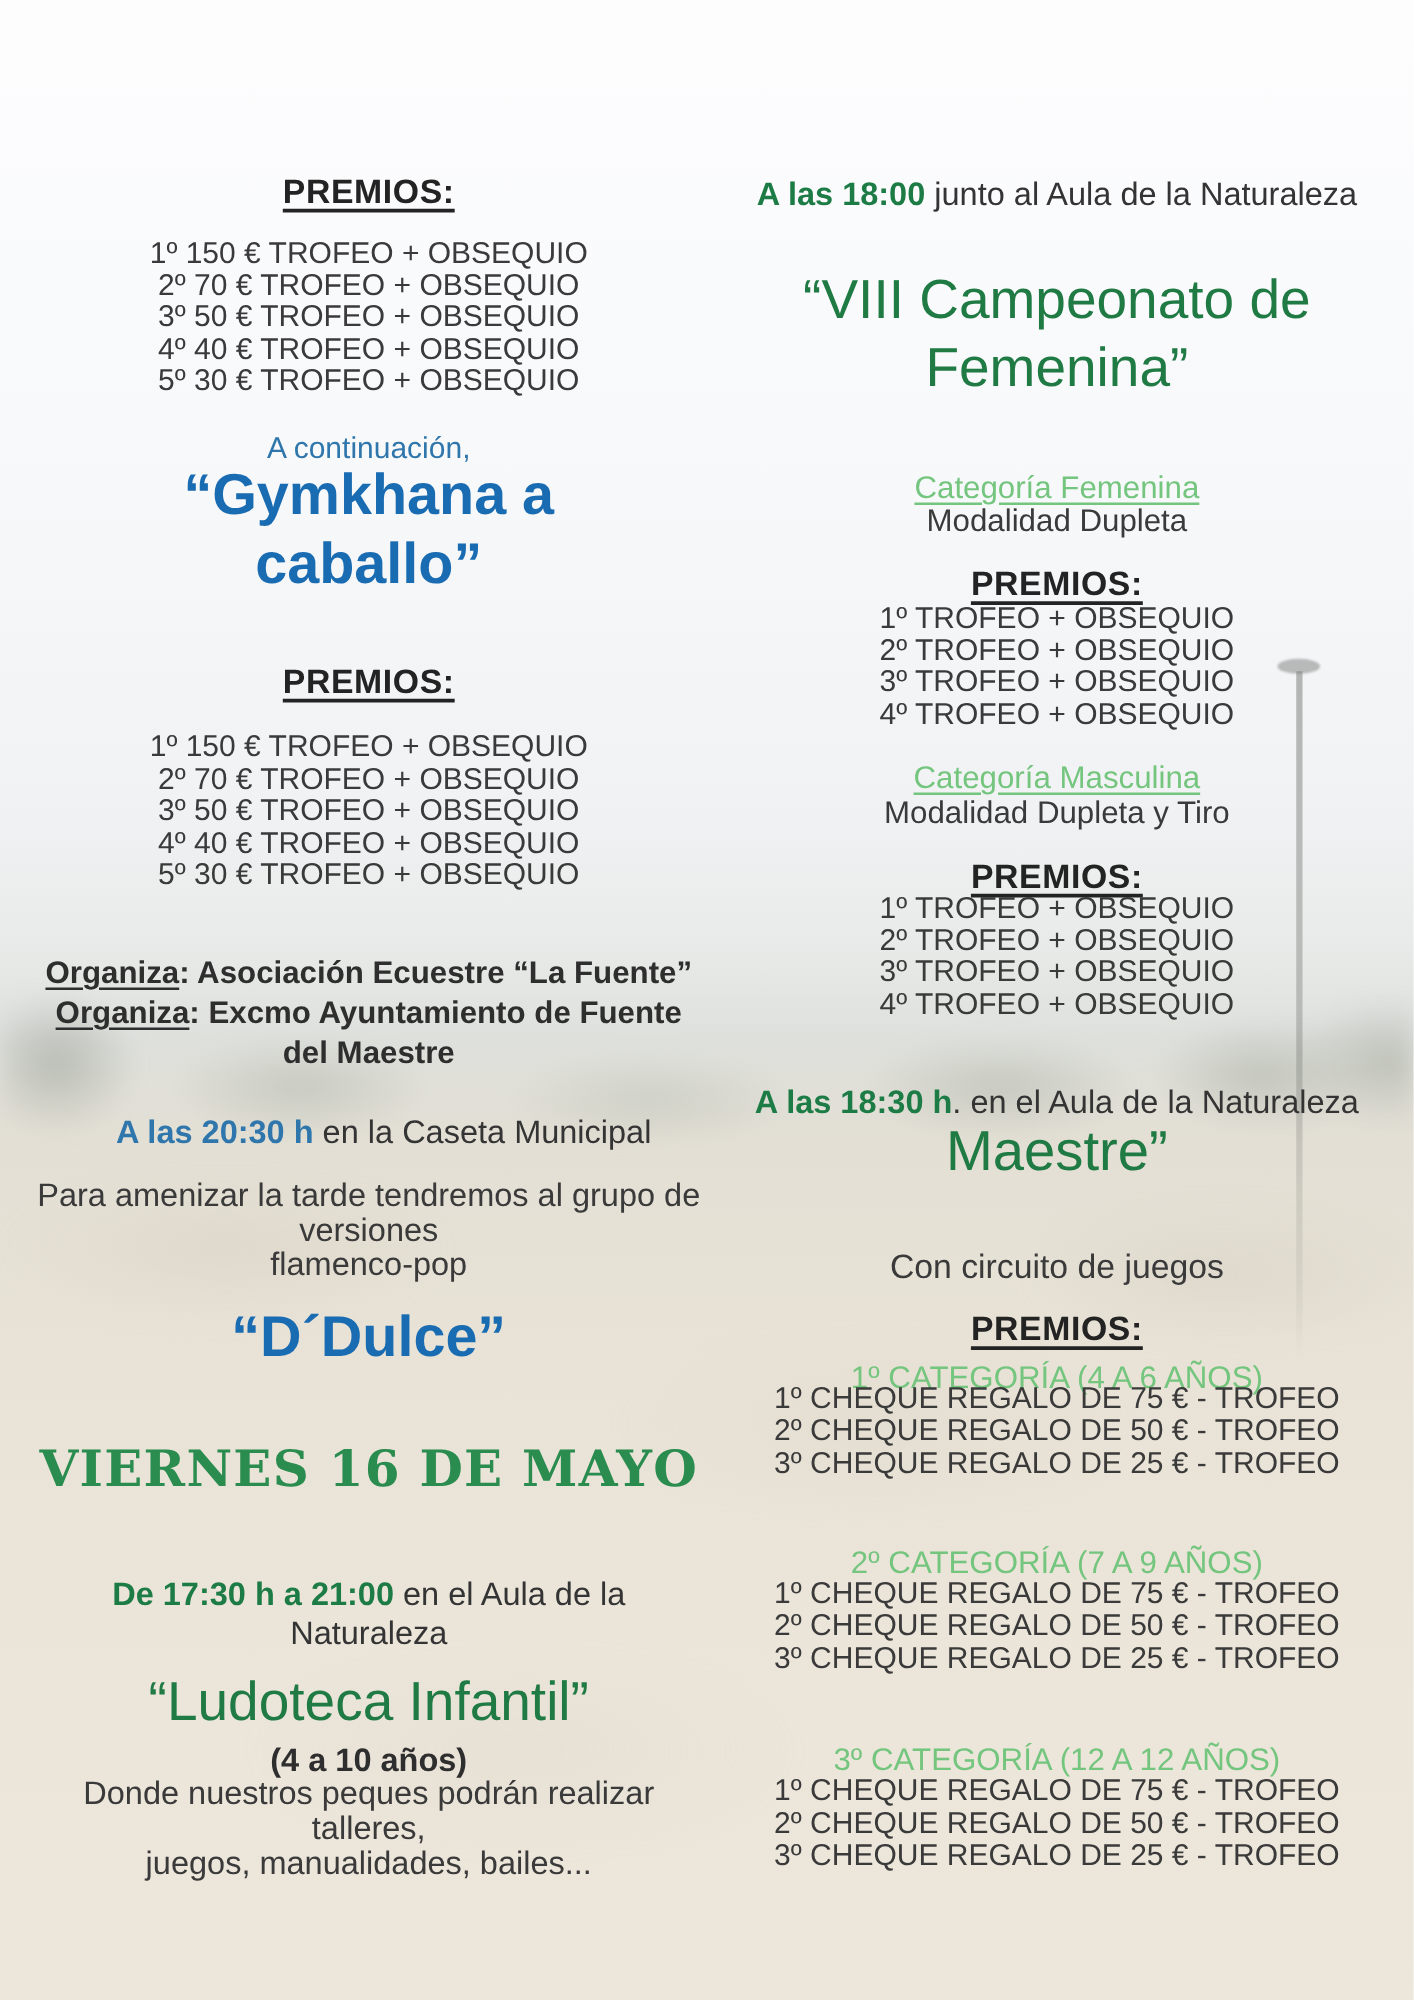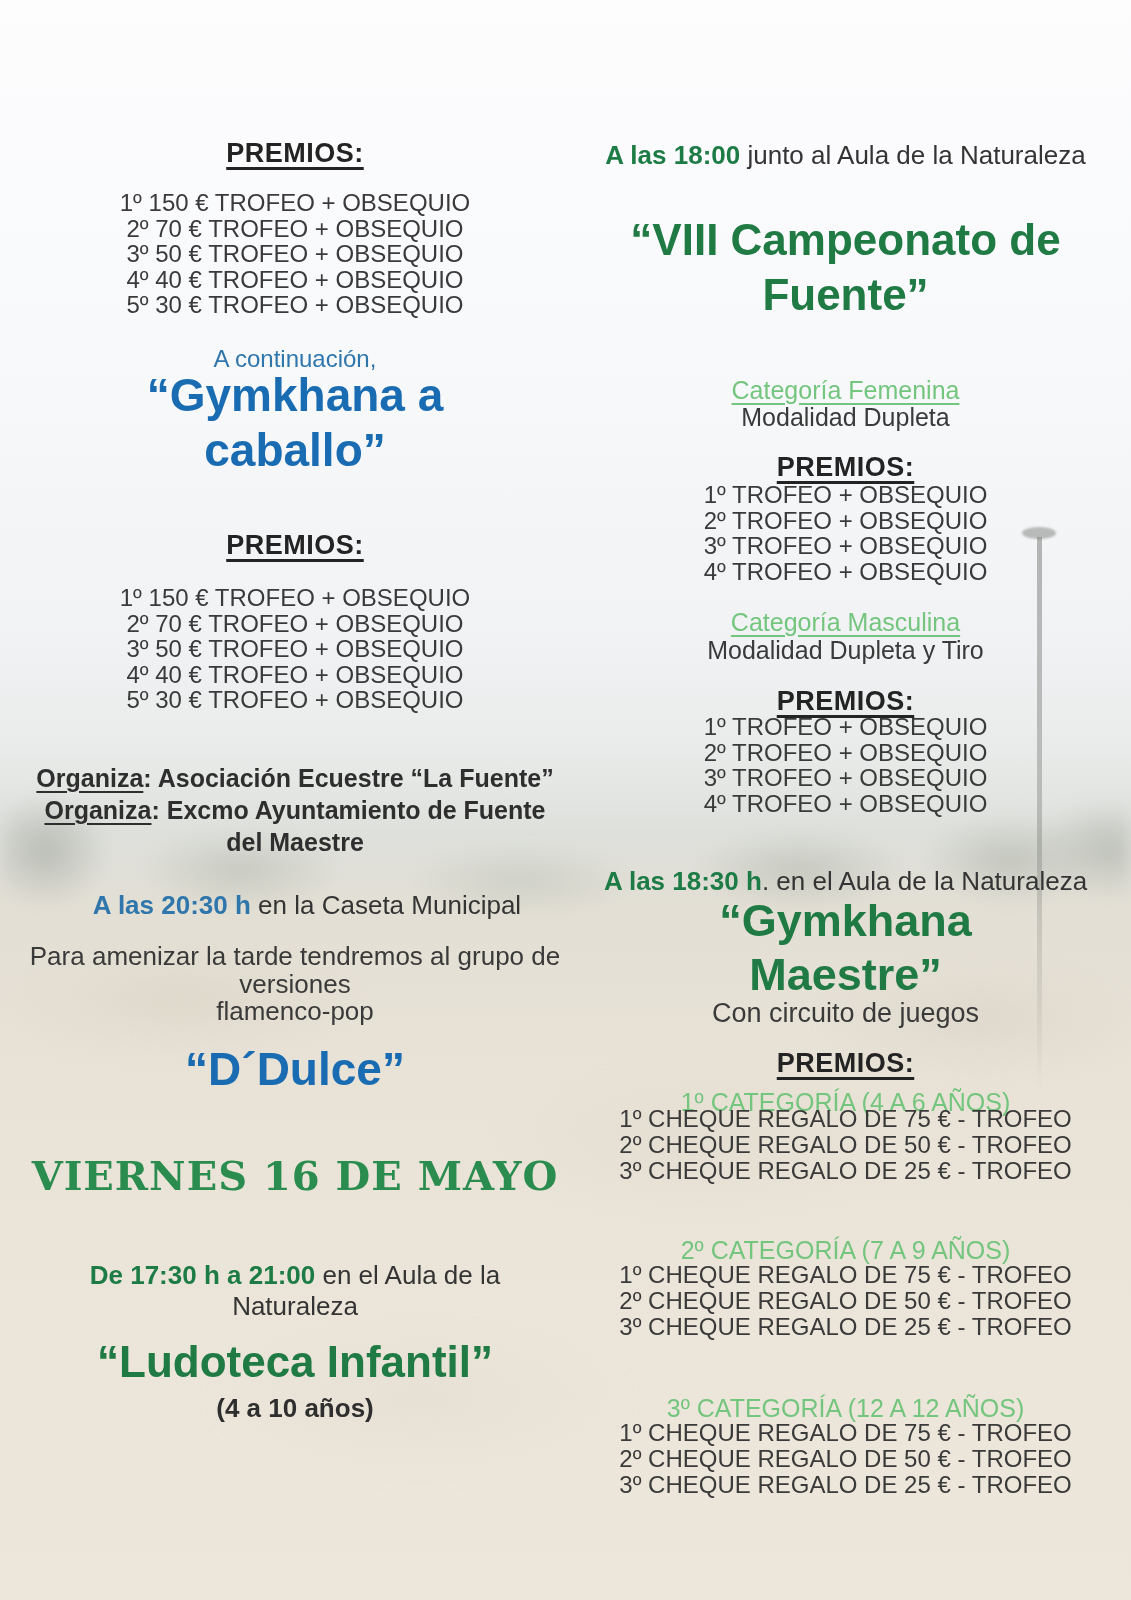--- a/index.html
+++ b/index.html
@@ -49,21 +49,21 @@
   .R{left:578px;width:535px;}
 
   .premios{font-weight:bold;font-size:27px;letter-spacing:.5px;color:#232323;
     text-decoration:underline;text-underline-offset:5px;text-decoration-thickness:2.5px;}
   .list{font-size:24px;line-height:25.5px;color:#3a3a3a;}
   .cheq{font-size:24px;line-height:26px;color:#3a3a3a;}
   .mix{font-size:26px;}
   .tg{color:#1d7c45;font-weight:bold;}
   .tb{color:#2e76ab;font-weight:bold;margin-left:24px;}
   .bigblue{color:#1a6cb2;font-weight:bold;font-size:46px;line-height:55px;}
-  .biggreen{color:#1f7a44;font-weight:bold;font-size:44px;line-height:55px;}
+  .biggreen{color:#1f7a44;font-weight:normal;font-size:44px;line-height:55px;}
   .catlight{color:#74c57e;font-size:25px;}
   .underl{text-decoration:underline;text-underline-offset:4px;}
   .modality{font-size:25px;color:#3a3a3a;}
   .contin{color:#2e76ab;font-size:24px;}
   .credits{font-weight:bold;font-size:25px;line-height:32px;color:#2e2e2e;}
   .band{font-size:26px;line-height:27.5px;color:#3a3a3a;}
   .viernes{font-family:"DejaVu Serif",serif;font-weight:bold;font-size:40px;letter-spacing:1px;
     color:#2a8c4e;text-underline-offset:8px;text-decoration-thickness:4px;}
   .ages{font-weight:bold;font-size:26px;color:#2e2e2e;}
   .desc{font-size:26px;line-height:28px;color:#3a3a3a;}
@@ -126,28 +126,32 @@
   <div class="t L viernes" style="top:1152px">VIERNES 16 DE MAYO</div>
 
   <div class="t L mix" style="top:1260px">
     <span class="tg">De 17:30 h a 21:00</span><span> en el Aula de la Naturaleza</span>
   </div>
 
   <div class="t L biggreen" style="top:1334px">“Ludoteca Infantil”</div>
 
   <div class="t L ages" style="top:1393px">(4 a 10 años)</div>
 
+  <div class="t L desc" style="top:1420px">
+    <div>Donde nuestros peques podrán realizar talleres,</div>
+    <div>juegos, manualidades, bailes...</div>
+  </div>
 
   <div class="t R mix" style="top:140px">
     <span class="tg">A las 18:00</span><span> junto al Aula de la Naturaleza</span>
   </div>
 
   <div class="t R biggreen" style="top:212px">
     <div>“VIII Campeonato de</div>
-    <div>Fuente”</div>
+    <div>Femenina”</div>
   </div>
 
   <div class="t R catlight underl" style="top:376px">Categoría Femenina</div>
   <div class="t R modality" style="top:403px">Modalidad Dupleta</div>
 
   <div class="t R premios" style="top:452px">PREMIOS:</div>
   <div class="t R list" style="top:482px">
     <div>1º TROFEO + OBSEQUIO</div>
     <div>2º TROFEO + OBSEQUIO</div>
     <div>3º TROFEO + OBSEQUIO</div>
@@ -163,21 +167,20 @@
     <div>2º TROFEO + OBSEQUIO</div>
     <div>3º TROFEO + OBSEQUIO</div>
     <div>4º TROFEO + OBSEQUIO</div>
   </div>
 
   <div class="t R mix" style="top:866px">
     <span class="tg">A las 18:30 h</span><span>. en el Aula de la Naturaleza</span>
   </div>
 
   <div class="t R biggreen" style="top:894px;font-size:45px;line-height:54px">
-    <div>“Gymkhana</div>
     <div>Maestre”</div>
   </div>
 
   <div class="t R subt" style="top:998px">Con circuito de juegos</div>
 
   <div class="t R premios" style="top:1048px">PREMIOS:</div>
 
   <div class="t R catlight" style="top:1088px">1º CATEGORÍA (4 A 6 AÑOS)</div>
   <div class="t R cheq" style="top:1106px">
     <div>1º CHEQUE REGALO DE 75 € - TROFEO</div>

